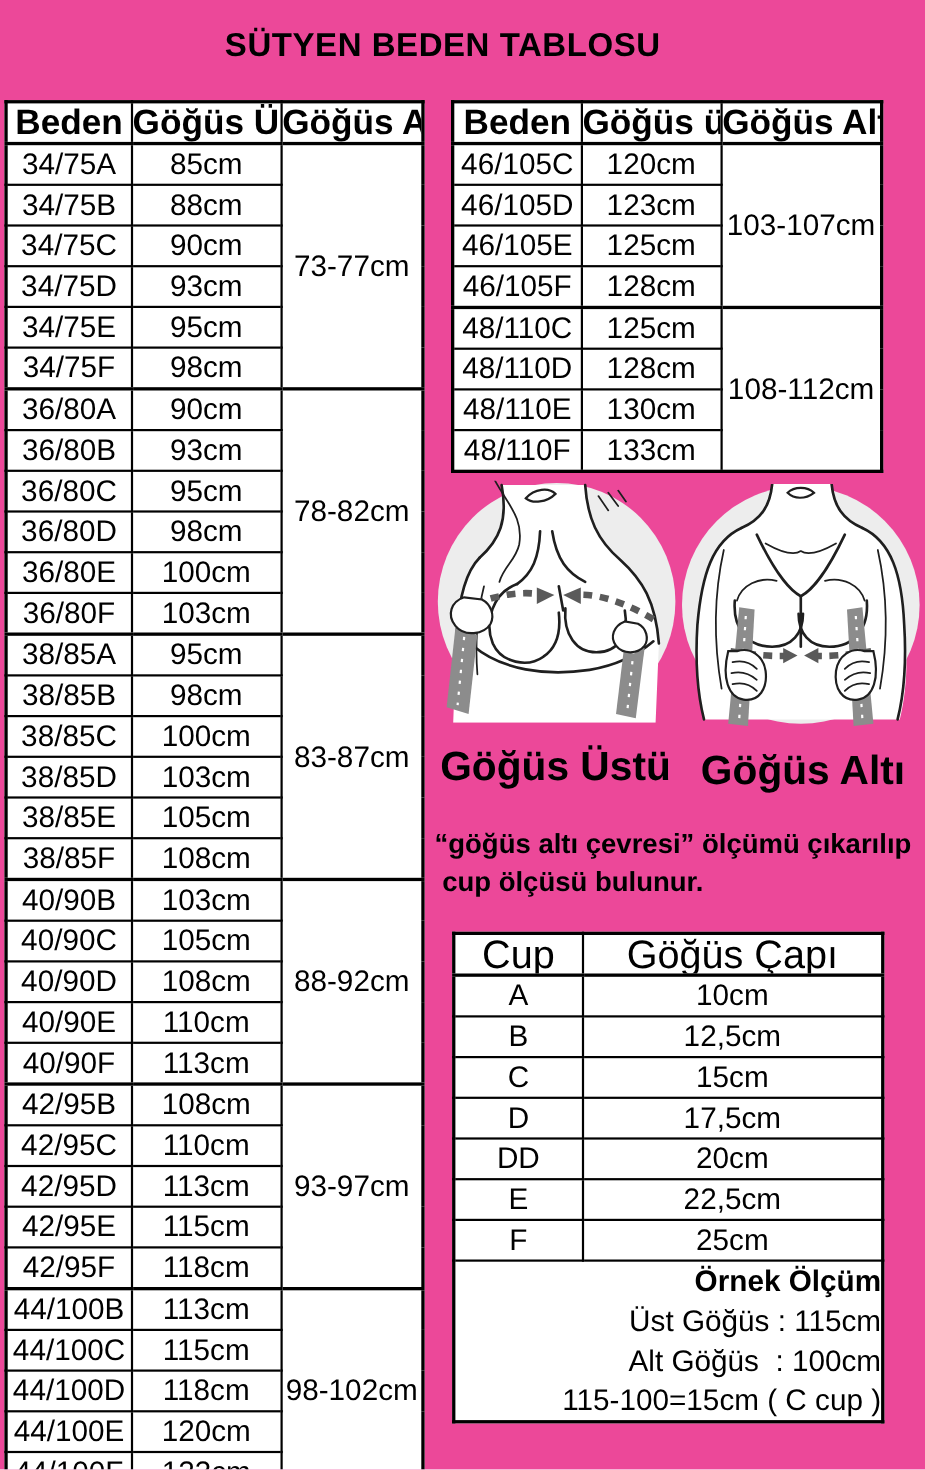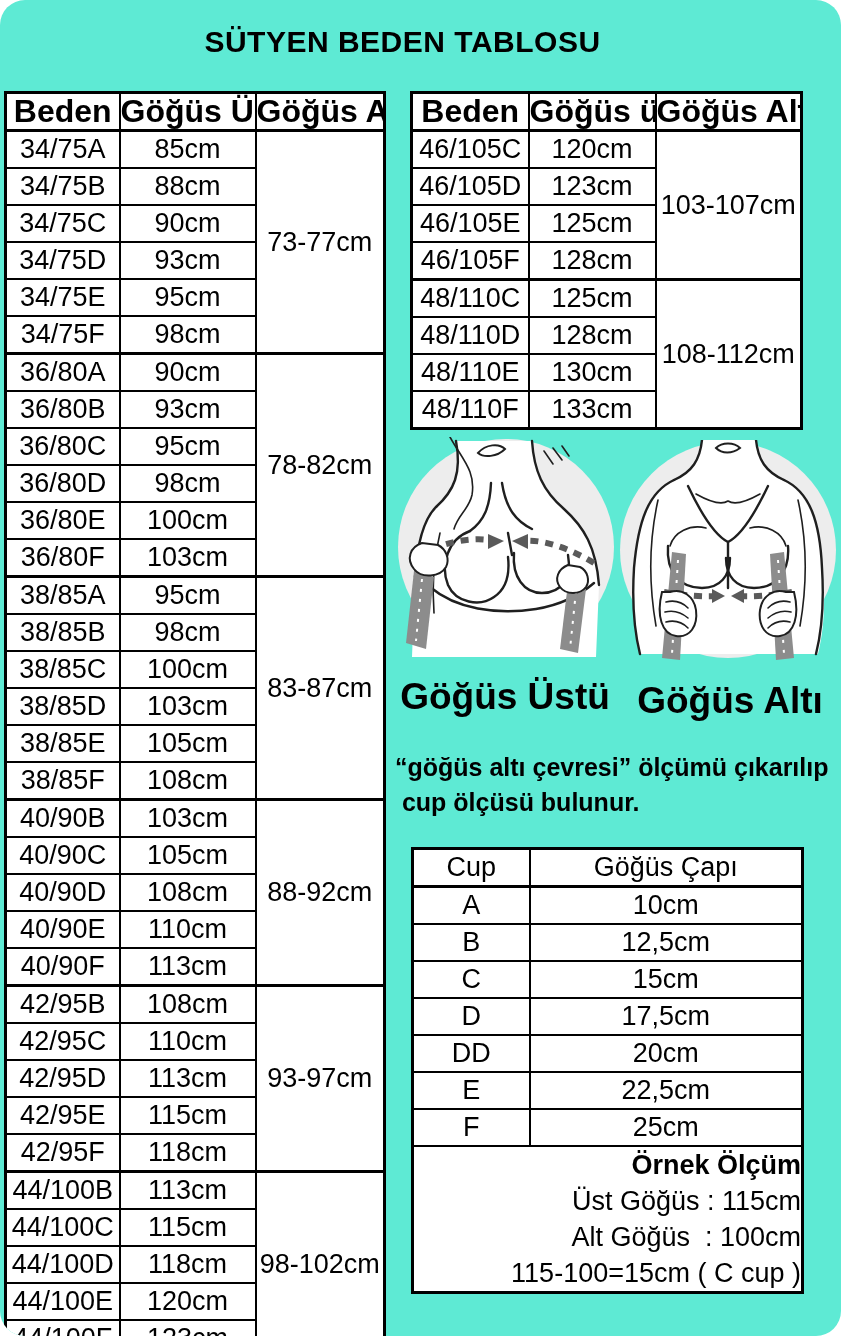--- a/index.html
+++ b/index.html
@@ -2,21 +2,21 @@
 <html><head>
 <meta charset="utf-8">
 <style>
   * { box-sizing: border-box; }
   html, body { margin:0; padding:0; background:#fff; }
   body {
     width:841px; height:1336px;
     font-family:"Liberation Sans","DejaVu Sans",sans-serif;
     color:#000;
   }
-  .page { position:relative; width:841px; height:1336px; overflow:hidden; background:#5eead4;border-radius:25px; }
+  .page { position:relative; width:841px; height:1336px; overflow:hidden; background:#ec4899; }
 
   .title {
     position:absolute; left:0; top:25px; width:805px;
     margin:0; text-align:center;
     font-size:30px; font-weight:bold; letter-spacing:0.5px;
   }
 
   table { border-collapse:collapse; position:absolute; table-layout:fixed; background:#fff; }
   table { border:3px solid #000; }
   th, td {
@@ -25,21 +25,21 @@
     padding:0; height:36px; line-height:35px;
     font-size:27px; overflow:hidden; white-space:nowrap;
   }
   th { font-weight:bold; font-size:32px; }
   thead th { border-bottom:3px solid #000; }
   tr.group-start td { border-top:3px solid #000; }
 
   .left-table  { left:4px;   top:91px;  width:379px; }
   .right-table { left:410px; top:91px;  width:390px; }
   .cup-table   { left:411px; top:847px; width:390px; }
-  .cup-table th { font-weight:normal; font-size:27px; }
+  .cup-table th { font-weight:normal; font-size:36px; }
 
   .example-cell { height:144px; line-height:36px; font-size:27px; font-weight:normal; }
   .example-cell div { white-space:pre;text-align:right; }
   .example-title { font-weight:bold; }
   .result-cell { height:38px; font-size:27px; }
 
   .figure { position:absolute; width:220px; height:220px; }
   .fig-ustu { left:396px; top:437px; }
   .fig-alti { left:618px; top:440px; }
   .figure svg { width:100%; height:100%; display:block; }

